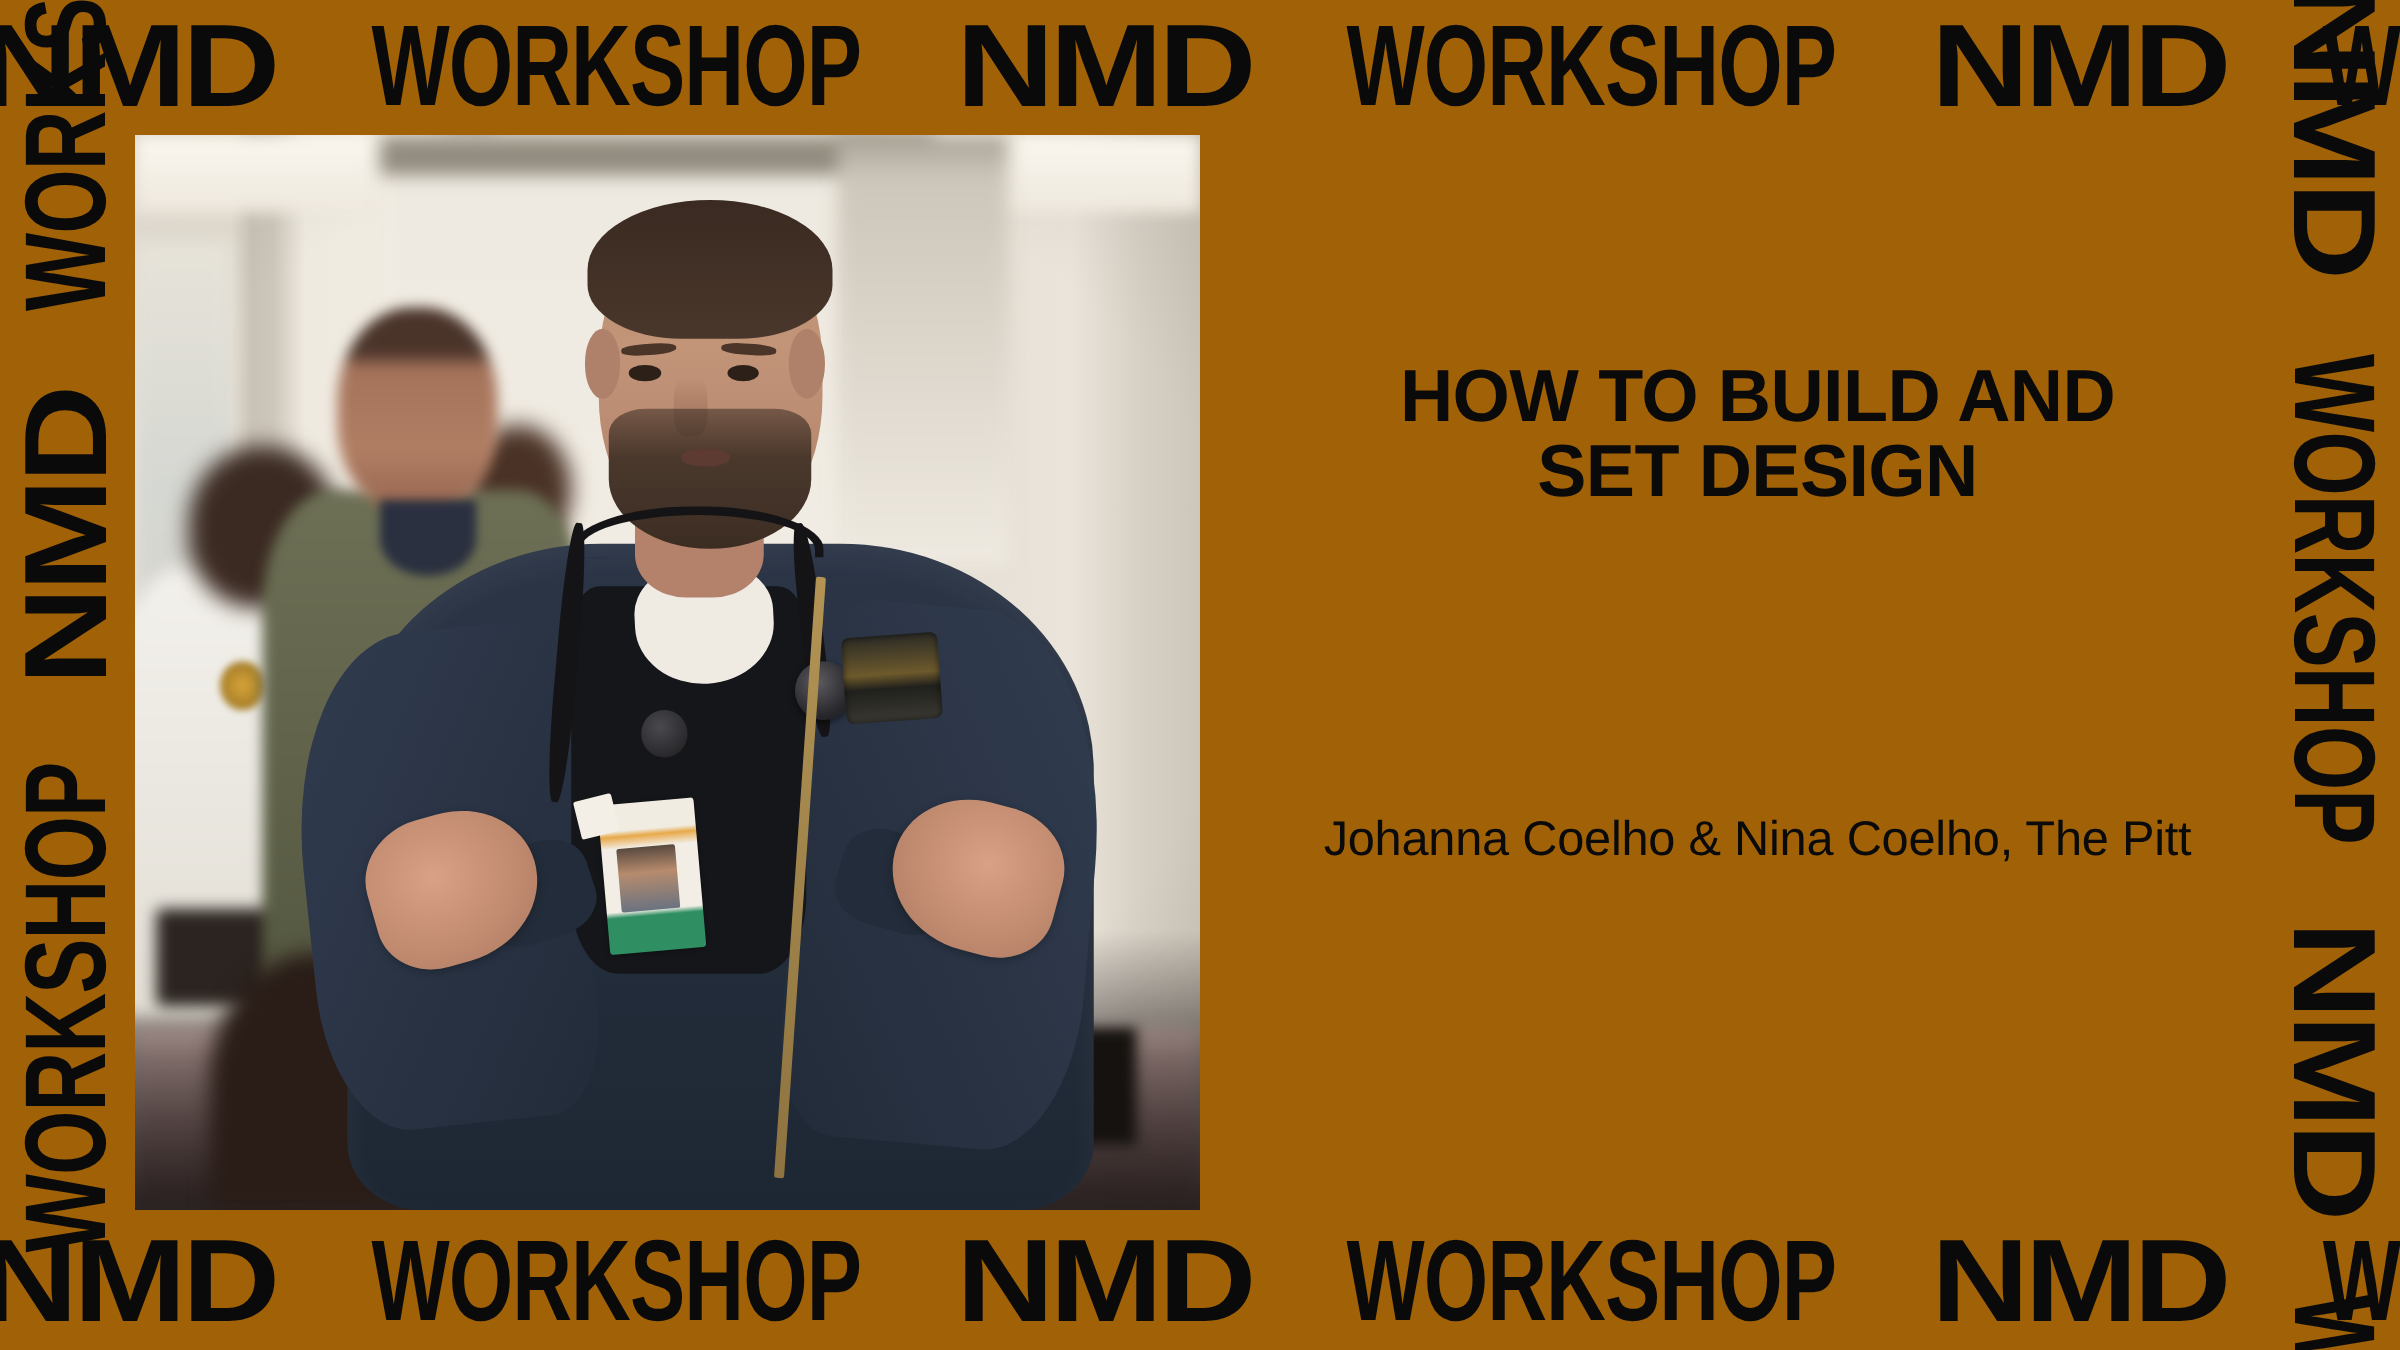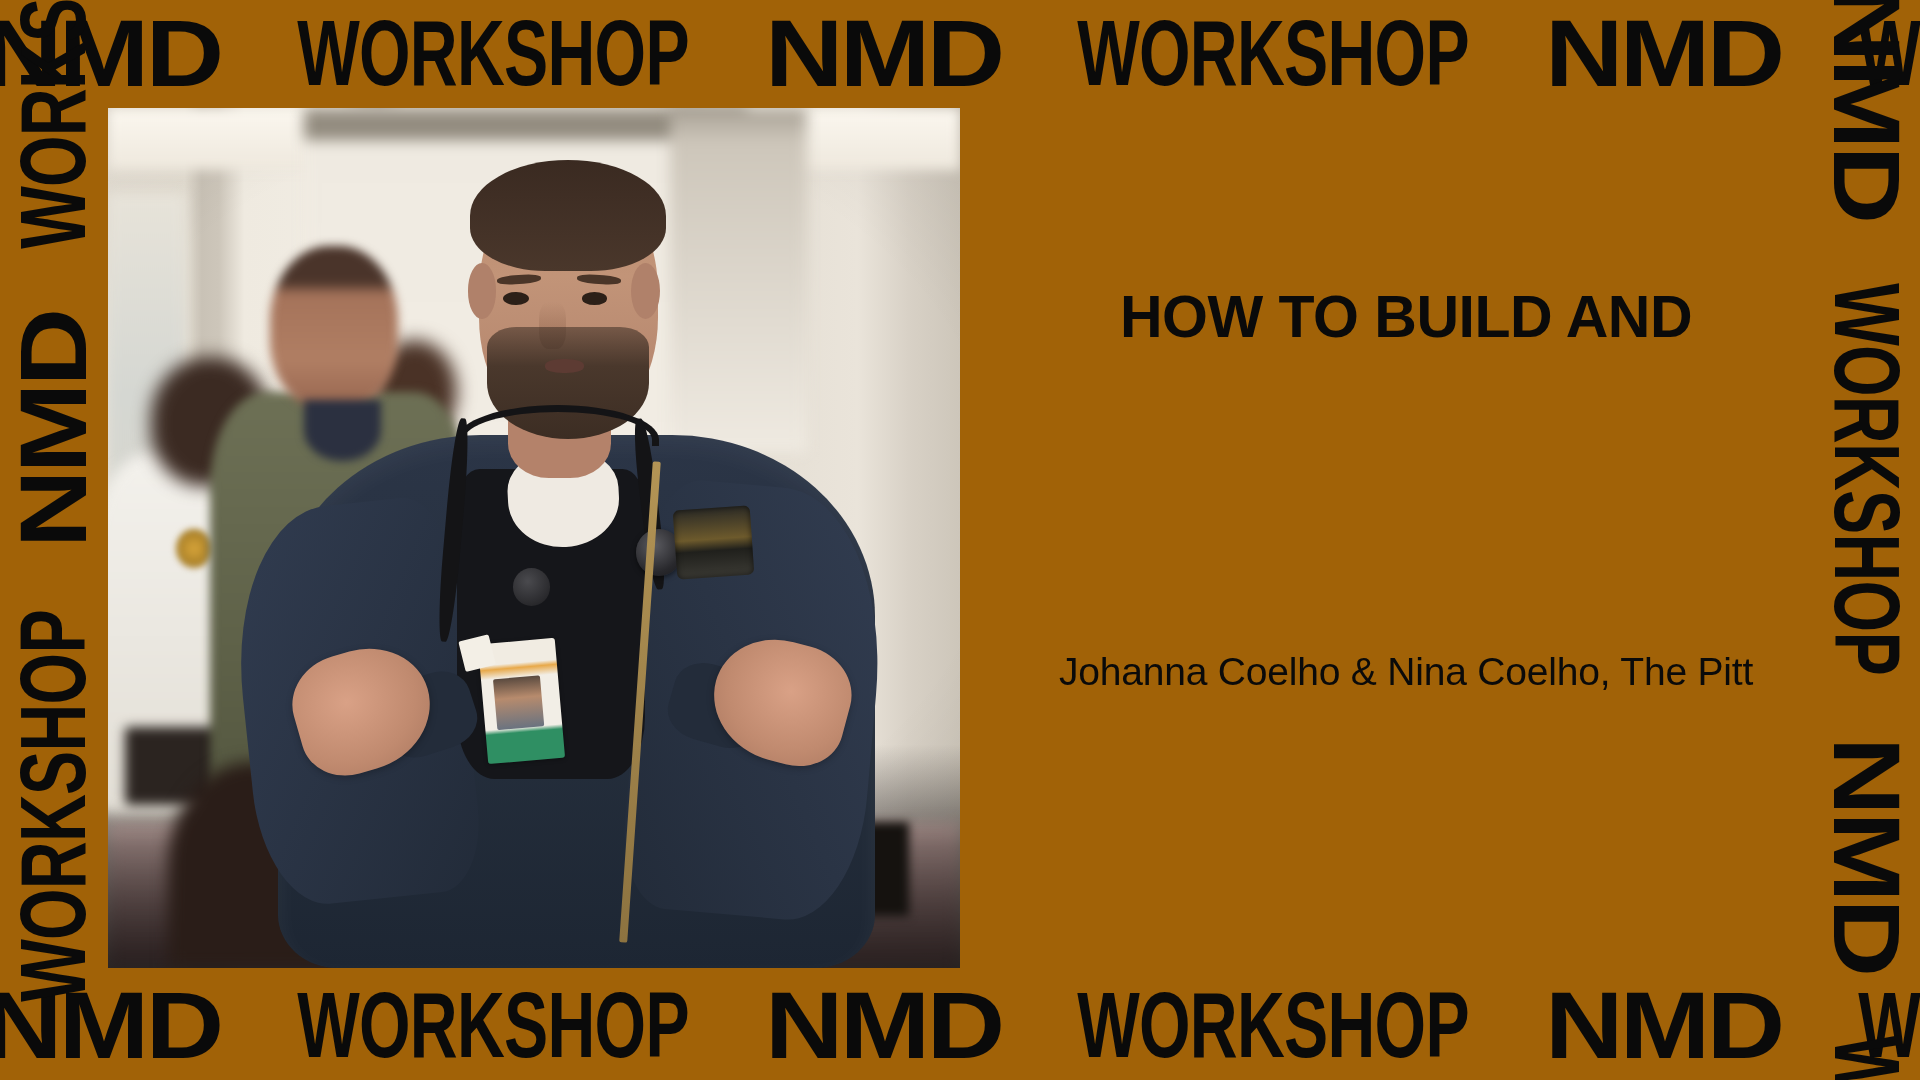--- a/index.html
+++ b/index.html
@@ -560,20 +560,21 @@
       <div class="hand-l"></div>
       <div class="hand-r"></div>
       <div class="photo-soft"></div>
     </div>
   </div>
 
   <div class="content">
 
     <div class="headline">
       <span class="hl-line">HOW TO BUILD AND</span>
+      <span class="hl-line">SET DESIGN</span>
     </div>
 
     <div class="byline">
       <span>Johanna Coelho &amp; Nina</span>
       <span>Coelho,</span>
       <span class="show-title">The Pitt</span>
     </div>
 
   </div>
 

